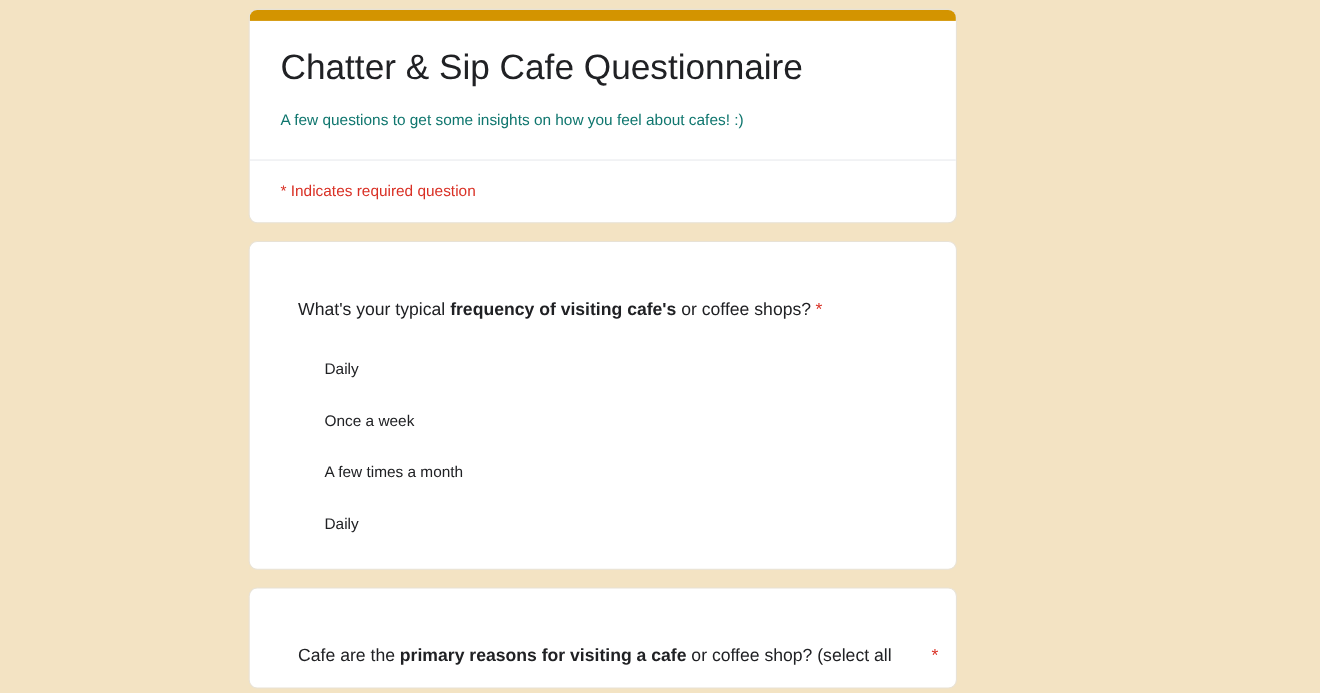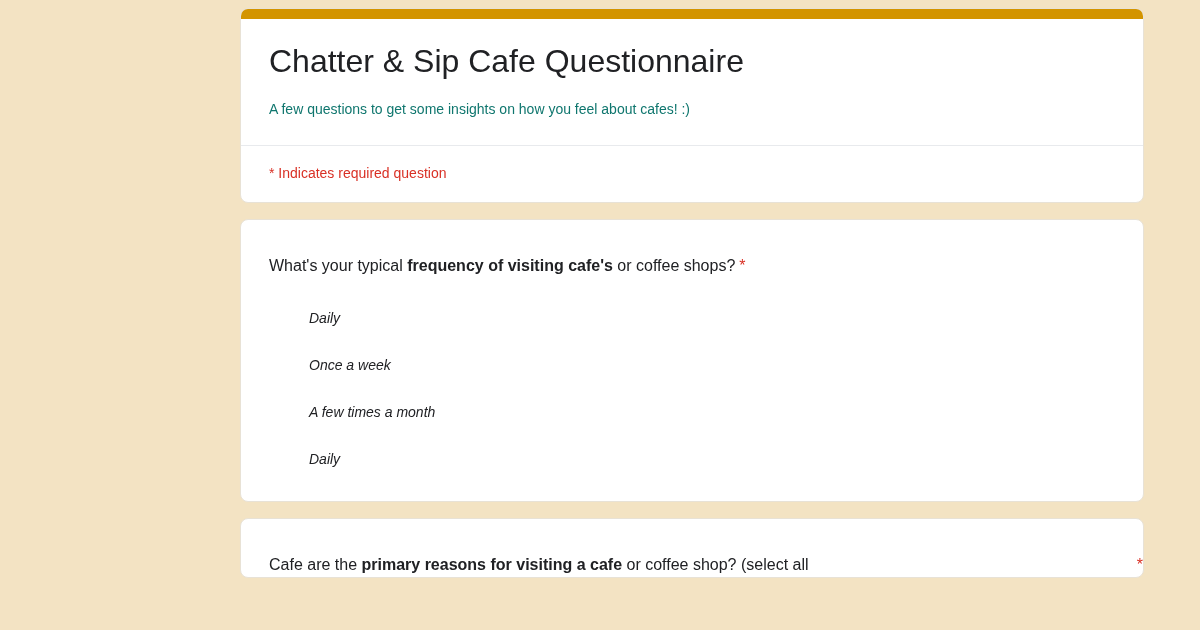--- a/index.html
+++ b/index.html
@@ -18,23 +18,23 @@
   #page {
     position: relative;
     width: 1200px;
     height: 630px;
     background: #f3e3c3;
   }
 
   
   #form-column {
     position: absolute;
-    left: 240px;
+    left: 226px;
     top: 0;
-    width: 904px;
+    width: 644px;
   }
 
   
   .header-card {
     position: relative;
     background: #ffffff;
     border-radius: 8px;
     border: 1px solid #e8e2d6;
     margin-top: 8px;
     overflow: hidden;
@@ -90,21 +90,21 @@
   .q-inner {
     padding: 34px 28px 30px 28px;
   }
   .q-inner-short {
     padding: 34px 28px 0 28px;
   }
   .question-title {
     font-size: 16px;
     line-height: 24px;
     color: #202124;
-    margin: 0;
+    margin: 16px;
     font-weight: 400;
     position: relative;
   }
   .question-title .b {
     font-weight: 700;
   }
   .req-star {
     color: #d93025;
     font-weight: 400;
     margin-left: 4px;
@@ -117,25 +117,24 @@
     font-size: 16px;
     line-height: 24px;
   }
 
   
   .options {
     margin-top: 30px;
   }
   .option-row {
     display: flex;
-    align-items: flex-start;
+    align-items: center;
     height: 22px;
     margin-bottom: 25px;
     padding-left: 40px;
-    font-style: italic;
   }
   .option-row:last-child {
     margin-bottom: 0;
   }
   .radio-mark {
     width: 0px;
     height: 20px;
     flex: 0 0 auto;
   }
   .option-label {

